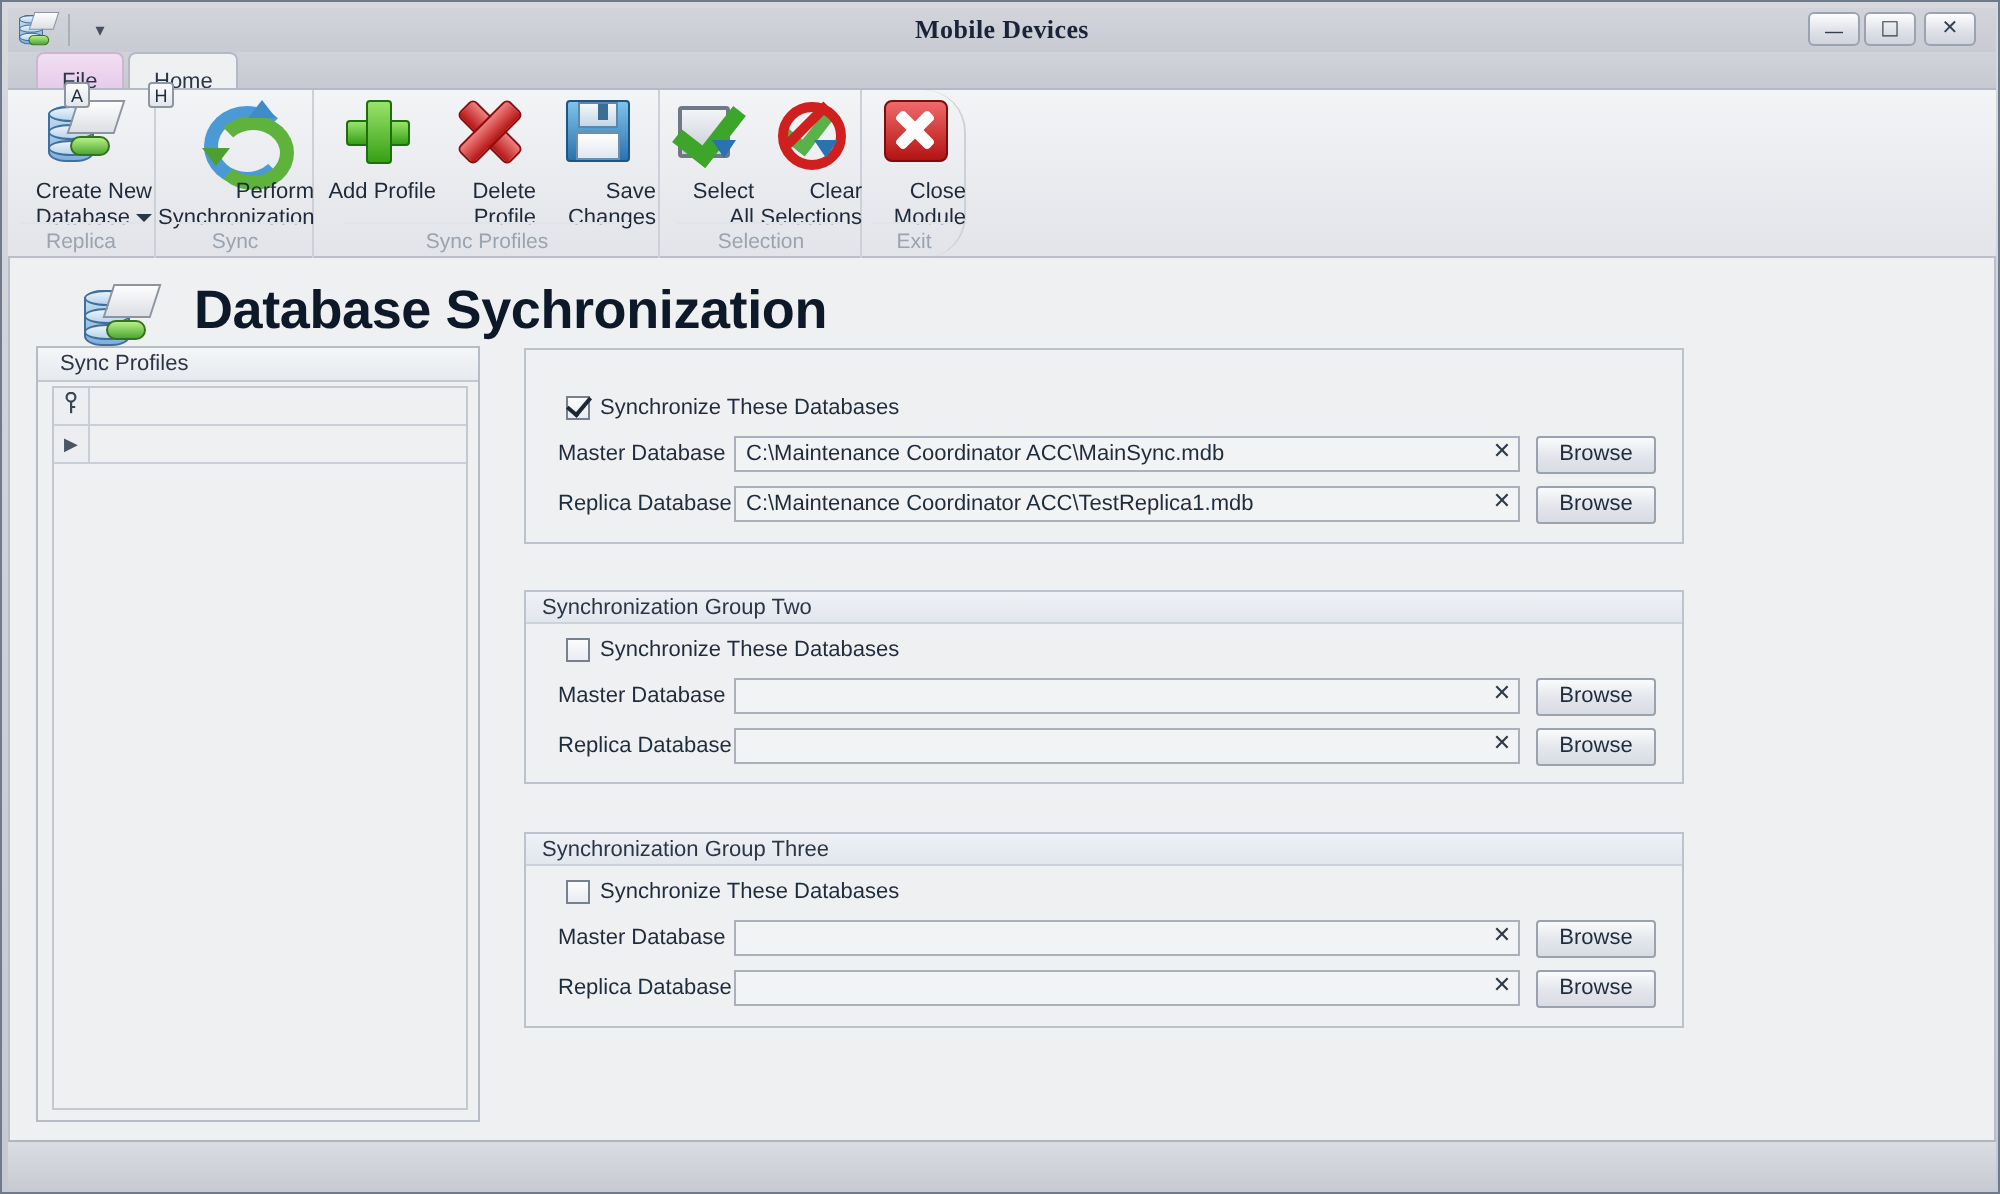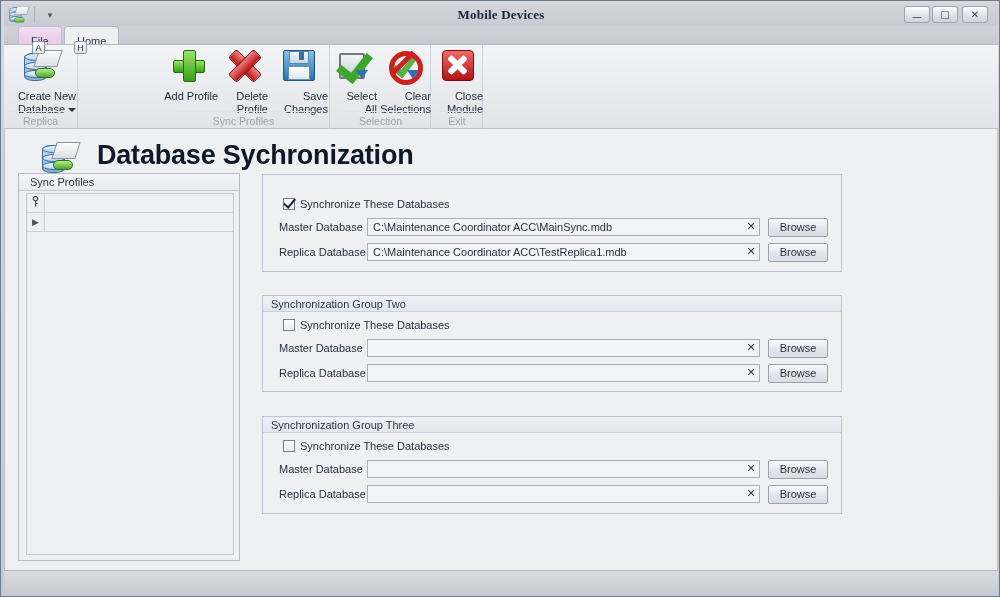--- a/index.html
+++ b/index.html
@@ -474,20 +474,38 @@
         </div>
         <div class="rlabel">
           <span>Create New</span><br>
           <span>Database</span><span class="caret-down"></span>
         </div>
       </div>
       <div class="rgroup-line"></div>
       <div class="rgroup-label">Replica</div>
     </div>
 
+    <div class="rgroup" style="left:75px;width:78px;">
+      <div class="rbtn" style="left:0px;width:78px;height:62px;">
+        <div class="ricon">
+          <div class="ico-sync">
+            <div class="ring-b"></div>
+                <div class="ring-g"></div>
+            <div class="tipb"></div>
+                <div class="tipg"></div>
+          </div>
+        </div>
+        <div class="rlabel">
+          <span>Perform</span><br>
+          <span>Synchronization</span>
+        </div>
+      </div>
+      <div class="rgroup-line"></div>
+      <div class="rgroup-label">Sync</div>
+    </div>
 
     <div class="rgroup" style="left:154px;width:172px;">
       <div class="rbtn" style="left:2px;width:58px;height:62px;">
         <div class="ricon">
           <div class="ico-plus">
                 <div class="bar bh"></div>
                 <div class="bar bv"></div>
               </div>
         </div>
         <div class="rlabel">Add Profile</div>
@@ -544,21 +562,21 @@
         </div>
         <div class="rlabel">
           <span>Clear</span><br>
           <span>Selections</span>
         </div>
       </div>
       <div class="rgroup-line"></div>
       <div class="rgroup-label">Selection</div>
     </div>
 
-    <div class="rgroup" style="left:428px;width:51px;">
+    <div class="rgroup" style="left:428px;width:51px;border-radius:21px;">
       <div class="rbtn" style="left:0px;width:51px;height:62px;">
         <div class="ricon">
           <div class="ico-close">
                 <div class="sq"></div>
                 <div class="c1"></div>
                 <div class="c2"></div>
               </div>
         </div>
         <div class="rlabel">
           <span>Close</span><br>

